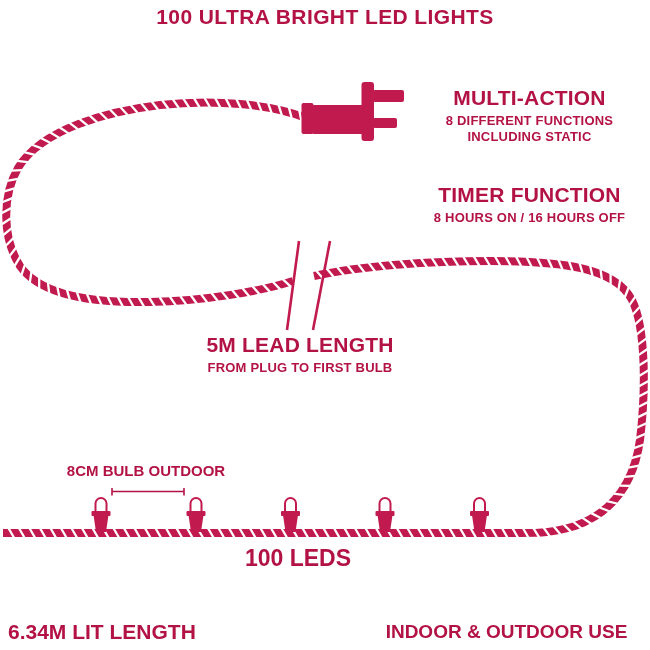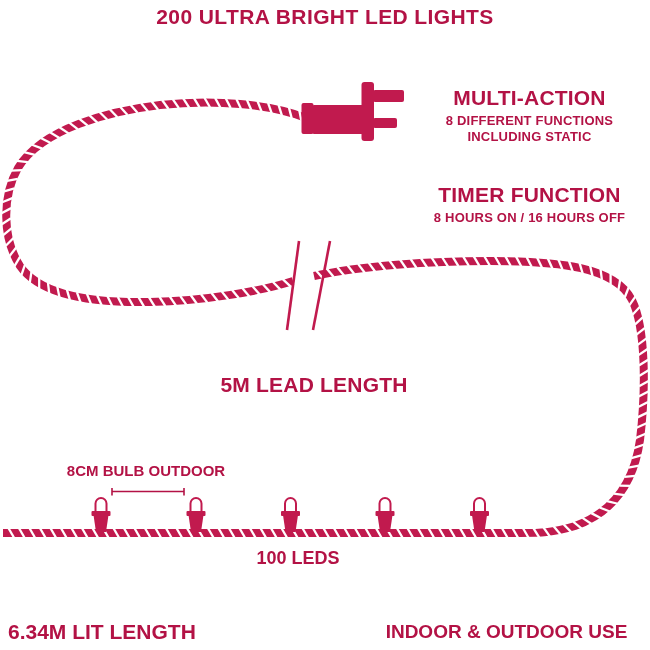--- a/index.html
+++ b/index.html
@@ -20,23 +20,23 @@
   .canvas svg{position:absolute;left:0;top:0;}
   .txt{position:absolute;text-align:center;}
   .title{
     left:0;top:5px;width:650px;
     font-size:21px;line-height:24px;letter-spacing:0.4px;
   }
   .heading{font-size:21px;line-height:24px;letter-spacing:0.2px;}
   .sub{font-size:13px;line-height:15.5px;margin-top:3px;letter-spacing:0.2px;}
   .block-multi{left:400px;top:86px;width:259px;}
   .block-timer{left:400px;top:183px;width:259px;}
-  .block-lead{left:194px;top:333px;width:240px;margin-top:40px;}
+  .block-lead{left:180px;top:333px;width:240px;}
   .label-spacing{left:46px;top:462px;width:200px;font-size:15px;line-height:17px;}
-  .label-leds{left:218px;top:547px;width:160px;font-size:18px;line-height:22px;}
+  .label-leds{left:218px;top:547px;width:160px;font-size:23px;line-height:22px;}
   .label-lit{left:8px;top:620px;width:300px;text-align:left;font-size:21px;line-height:24px;}
   .label-usage{left:372px;top:620px;width:269px;font-size:19px;line-height:24px;}
   
   .rope{fill:none;stroke:var(--rope);stroke-width:8;stroke-linecap:butt;}
   .twist{stroke:#ffffff;stroke-width:2.3;stroke-linecap:butt;}
   .ink{fill:var(--rope);}
   .ink-stroke{stroke:var(--rope);fill:none;}
   .measure{stroke:var(--brand);stroke-width:1.6;fill:none;}
   .dome{fill:#ffffff;stroke:var(--rope);stroke-width:2;}
 </style>
@@ -283,35 +283,36 @@
         </g>
       </g>
 
     <g>
       <line class="measure" x1="112" y1="491.5" x2="184" y2="491.5"></line>
       <line class="measure" x1="112" y1="488" x2="112" y2="495.5"></line>
       <line class="measure" x1="184" y1="488" x2="184" y2="495.5"></line>
     </g>
   </svg>
 
-  <div class="txt title">200 ULTRA BRIGHT LED LIGHTS</div>
+  <div class="txt title">100 ULTRA BRIGHT LED LIGHTS</div>
 
   <div class="txt block-multi">
     <div class="heading">MULTI-ACTION</div>
     <div class="sub">8 DIFFERENT FUNCTIONS</div>
     <div class="sub" style="margin-top:0;">INCLUDING STATIC</div>
   </div>
 
   <div class="txt block-timer">
     <div class="heading">TIMER FUNCTION</div>
     <div class="sub">8 HOURS ON / 16 HOURS OFF</div>
   </div>
 
   <div class="txt block-lead">
     <div class="heading">5M LEAD LENGTH</div>
+    <div class="sub">FROM PLUG TO FIRST BULB</div>
   </div>
 
   <div class="txt label-spacing">8CM BULB OUTDOOR</div>
 
   <div class="txt label-leds">100 LEDS</div>
 
   <div class="txt label-lit">6.34M LIT LENGTH</div>
 
   <div class="txt label-usage">INDOOR &amp; OUTDOOR USE</div>
 

